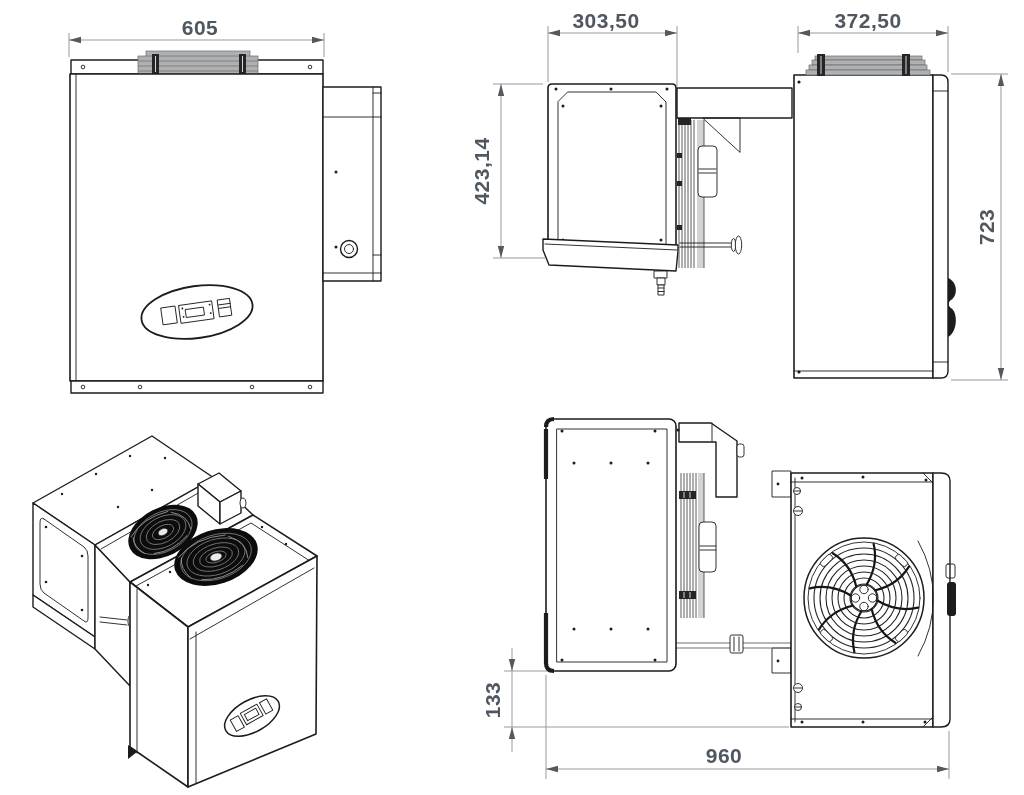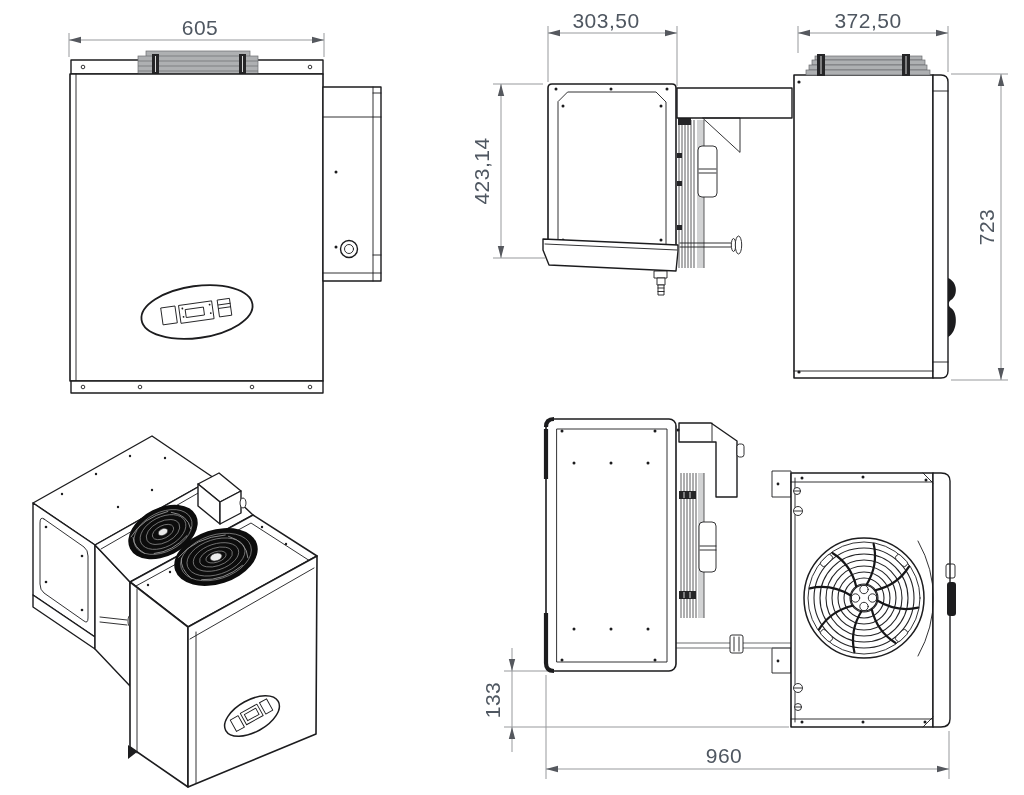--- a/index.html
+++ b/index.html
@@ -1,16 +1,16 @@
 <!DOCTYPE html>
 <html style="--background: #ffffff; --line: #1c1c1e; --dim-line: #97999c; --dim-arrow: #55585e; --dim-text: #4f5761; --fin-gray: #aeb0b2; --panel-gray: #d2d3d4; --fan-black: #0c0c0c;"><head>
 <meta charset="utf-8">
 <style>
   html,body { margin:0; padding:0; background:#fff; }
-  .canvas { position:relative; width:1024px; height:795px; background:var(--background,#fff); overflow:hidden; }
+  .canvas { position:relative; width:1024px; height:795px; background:var(--background,#fff); overflow:hidden;font-weight:bold; }
   svg { position:absolute; left:0; top:0; }
   .face { fill:#fff; stroke:var(--line,#1c1c1e); stroke-width:1.4; stroke-linejoin:round; }
   .f16 { stroke-width:1.6; }
   .ln   { stroke:var(--line,#1c1c1e); fill:none; stroke-width:1.4; stroke-linecap:round; stroke-linejoin:round; }
   .thin { stroke-width:0.9; }
   .dot  { fill:var(--line,#1c1c1e); }
   .screw{ fill:#fff; stroke:var(--line,#1c1c1e); stroke-width:0.9; }
   .fin  { fill:var(--fin-gray,#aeb0b2); stroke:#6b6d6f; stroke-width:0.7; }
   .finline { stroke:#6b6d6f; stroke-width:0.7; fill:none; }
   .finv { stroke:#4a4a4c; stroke-width:0.9; fill:none; }

